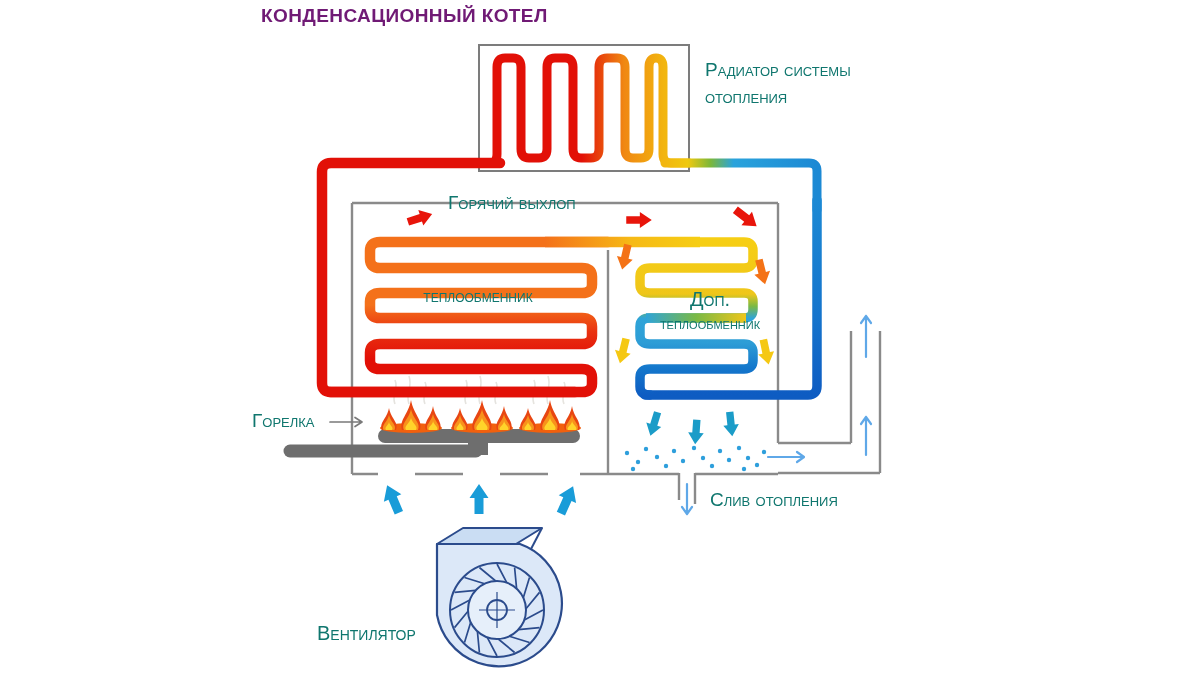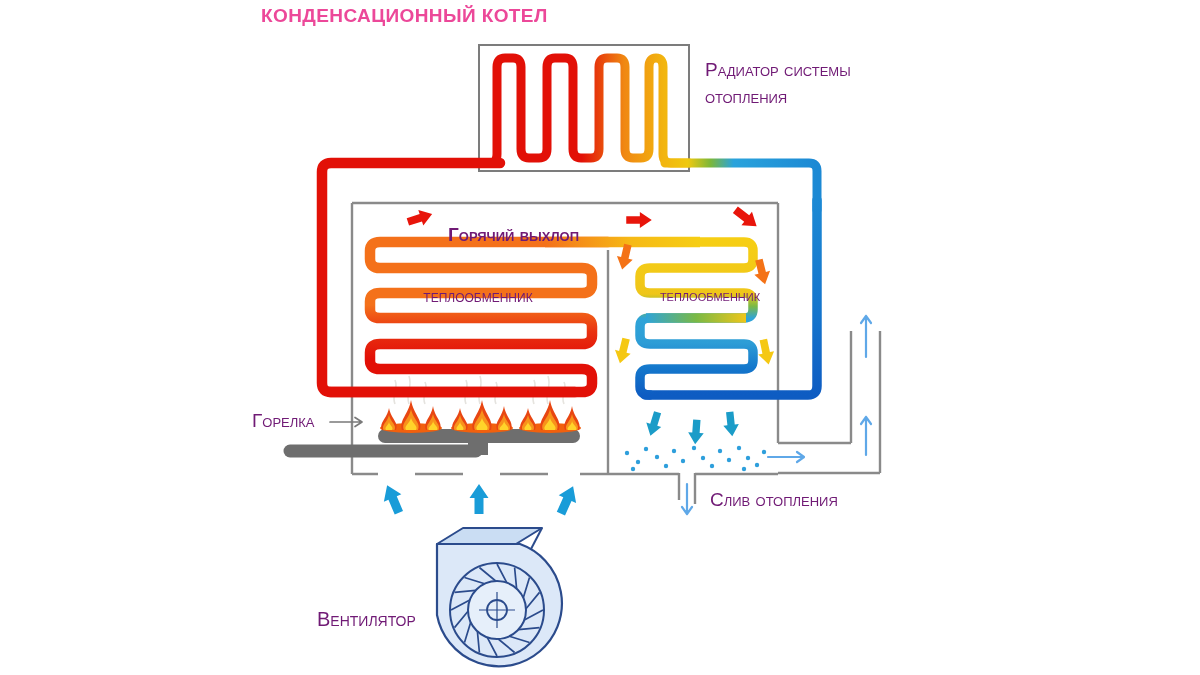--- a/index.html
+++ b/index.html
@@ -1,32 +1,32 @@
 <!DOCTYPE html>
 <html><head>
 <meta charset="utf-8">
 <style>
   html,body{margin:0;padding:0;background:#fff;}
   .stage{position:relative;width:1200px;height:675px;background:#fff;overflow:hidden;
          font-family:"Liberation Sans",sans-serif;}
   .art{position:absolute;left:0;top:0;}
-  .lbl{position:absolute;color:#701a75;font-variant:small-caps;font-size:19px;line-height:1.25;}
-  .title{position:absolute;left:261px;top:5px;color:#ec4899;font-size:19px;font-weight:700;
+  .lbl{position:absolute;color:#0f766e;font-variant:small-caps;font-size:19px;line-height:1.25;}
+  .title{position:absolute;left:261px;top:5px;color:#701a75;font-size:19px;font-weight:700;
          letter-spacing:.4px;}
   .lbl-radiator{left:705px;top:56px;width:185px;line-height:27px;}
-  .lbl-exhaust{left:448px;top:223px;font-weight:bold;}
+  .lbl-exhaust{left:448px;top:191px;}
   .lbl-mainhx{left:388px;top:286px;width:180px;text-align:center;}
   .lbl-mainhx .l1{font-size:20px;margin-bottom:3px;}
   .lbl-mainhx .l2{font-size:16.5px;}
   .lbl-sechx{left:626px;top:287px;width:168px;text-align:center;}
   .lbl-sechx .l1{font-size:20px;margin-bottom:3px;}
   .lbl-sechx .l2{font-size:15px;}
   .lbl-burner{left:252px;top:409px;}
   .lbl-condensate{left:710px;top:488px;}
-  .lbl-fan{left:317px;top:607px;font-size:20px;}
+  .lbl-fan{left:317px;top:621px;font-size:20px;}
 </style>
 </head>
 <body>
 
 <div class="stage">
 
 <svg class="art" width="1200" height="675" viewBox="0 0 1200 675">
   <defs>
     <path id="fatArrow" d="M -15 -4.5 L 1 -4.5 L 1 -9.5 L 15 0 L 1 9.5 L 1 4.5 L -15 4.5 Z"></path>
     <g id="flameC">
@@ -223,20 +223,21 @@
 
 <div class="lbl lbl-radiator">Радиатор системы отопления</div>
 
 <div class="lbl lbl-exhaust">Горячий выхлоп</div>
 
 <div class="lbl lbl-mainhx">
   <div class="l2">теплообменник</div>
 </div>
 
 <div class="lbl lbl-sechx">
+  <div class="l1">Доп.</div>
   <div class="l2">теплообменник</div>
 </div>
 
 <div class="lbl lbl-burner">Горелка</div>
 
 <div class="lbl lbl-condensate">Слив отопления</div>
 
 <div class="lbl lbl-fan">Вентилятор</div>
 
 </div>

